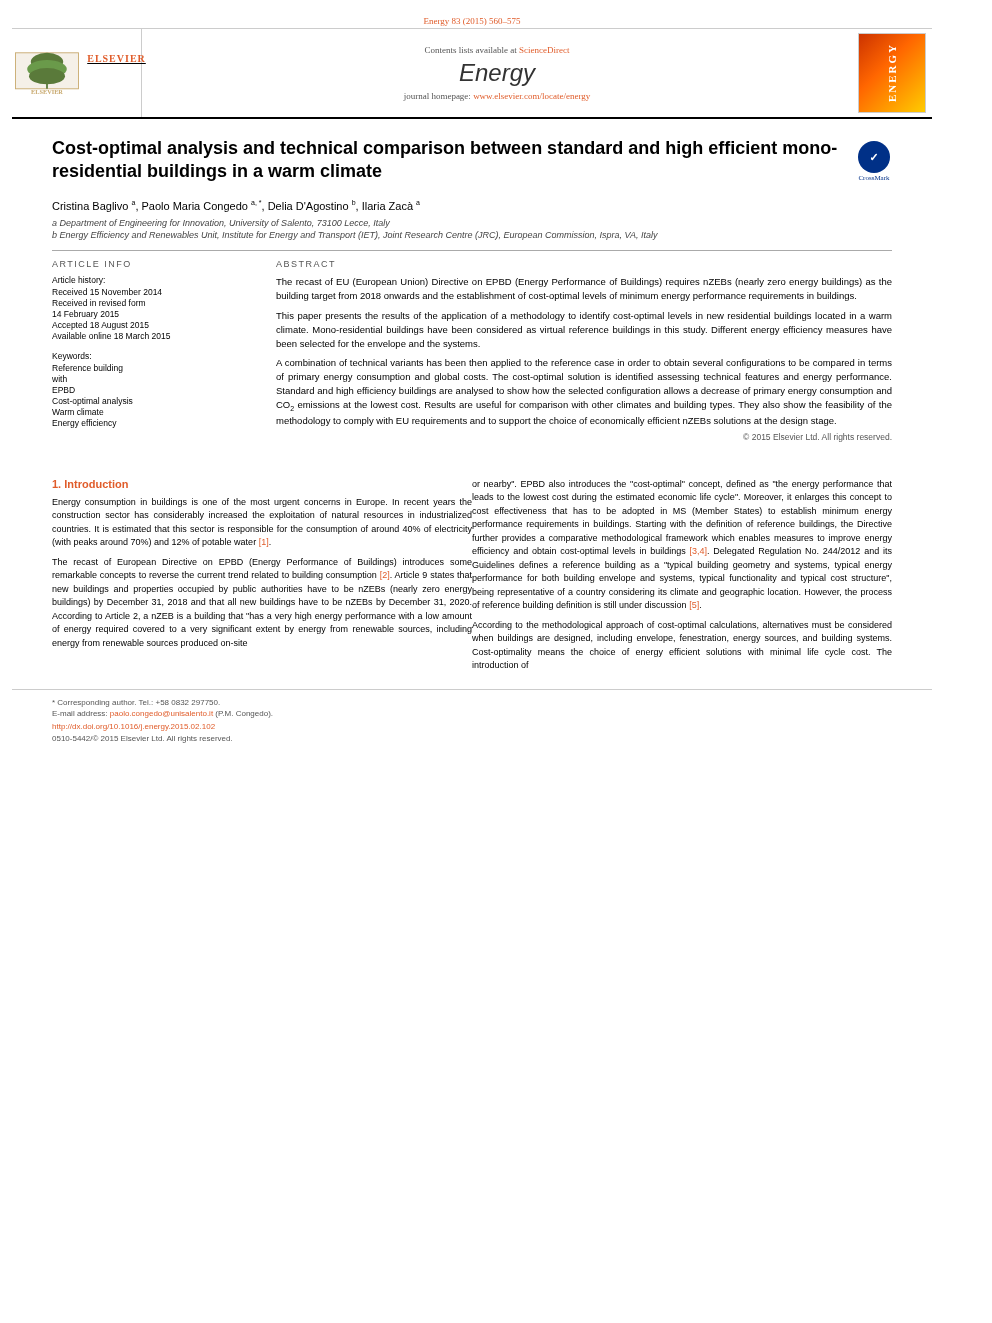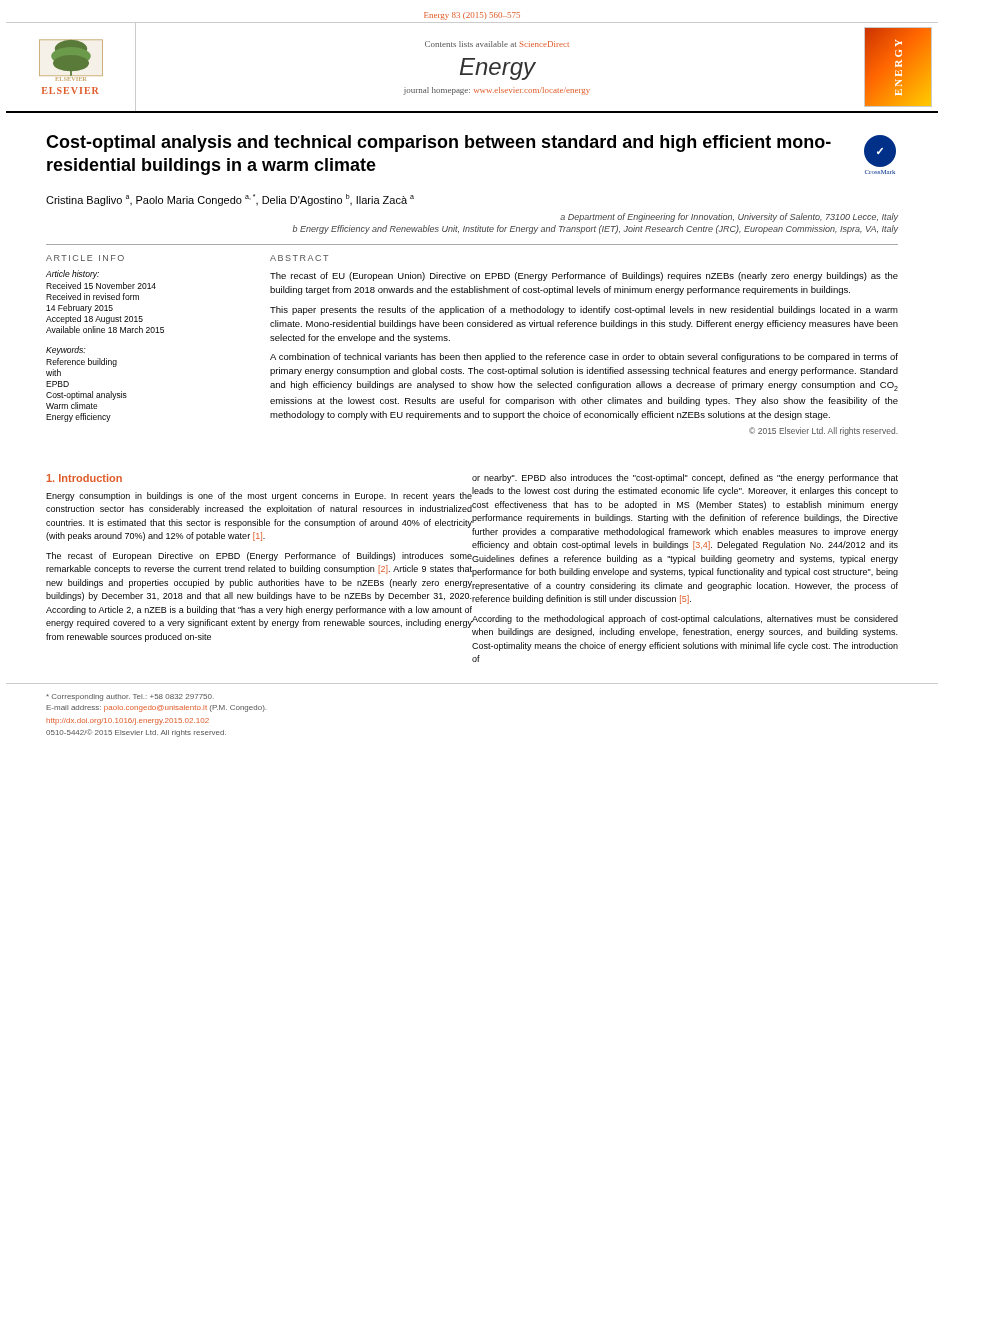--- a/index.html
+++ b/index.html
@@ -8,21 +8,21 @@
       font-size: 10px;
       background: #fff;
       color: #000;
       width: 992px;
       min-height: 1323px;
     }
     .page {
       width: 944px;
       min-height: 1323px;
       background: #fff;
-      padding: 6px;
+      padding: 12px;
     }
     
     .top-bar {
       text-align: center;
       font-size: 9px;
       color: #e05c2a;
       padding: 4px 0 2px 0;
       border-bottom: 1px solid #ccc;
     }
     
@@ -35,22 +35,22 @@
     .journal-header-left {
       width: 130px;
       border-right: 1px solid #ccc;
       display: flex;
       align-items: center;
       justify-content: center;
       padding: 8px;
     }
     .elsevier-logo {
       display: flex;
-      flex-direction: column;
-      align-items: center;
+      flex-direction: row;
+      text-decoration: underline;
     }
     .elsevier-tree {
       width: 80px;
       height: 45px;
     }
     .elsevier-text {
       font-size: 10px;
       font-weight: bold;
       color: #e05c2a;
       letter-spacing: 1px;
@@ -161,21 +161,20 @@
     
     .affiliations {
       font-size: 9px;
       color: #444;
       margin-bottom: 10px;
       font-family: Arial, sans-serif;
       font-style: italic;
     }
     .affiliation-line {
       margin-bottom: 2px;
-      text-align: right;
     }
     
     .section-divider {
       border: none;
       border-top: 1px solid #aaa;
       margin: 8px 0;
     }
     
     .two-col {
       display: flex;
@@ -198,21 +197,20 @@
       text-transform: uppercase;
       font-weight: normal;
       margin-bottom: 6px;
     }
     .article-info-block {
       margin-bottom: 10px;
     }
     .info-label {
       font-size: 8.5px;
       color: #000;
-      font-style: italic;
       margin-bottom: 2px;
       font-family: Arial, sans-serif;
     }
     .info-line {
       font-size: 8.5px;
       color: #000;
       font-family: Arial, sans-serif;
       margin-bottom: 1px;
     }
     

